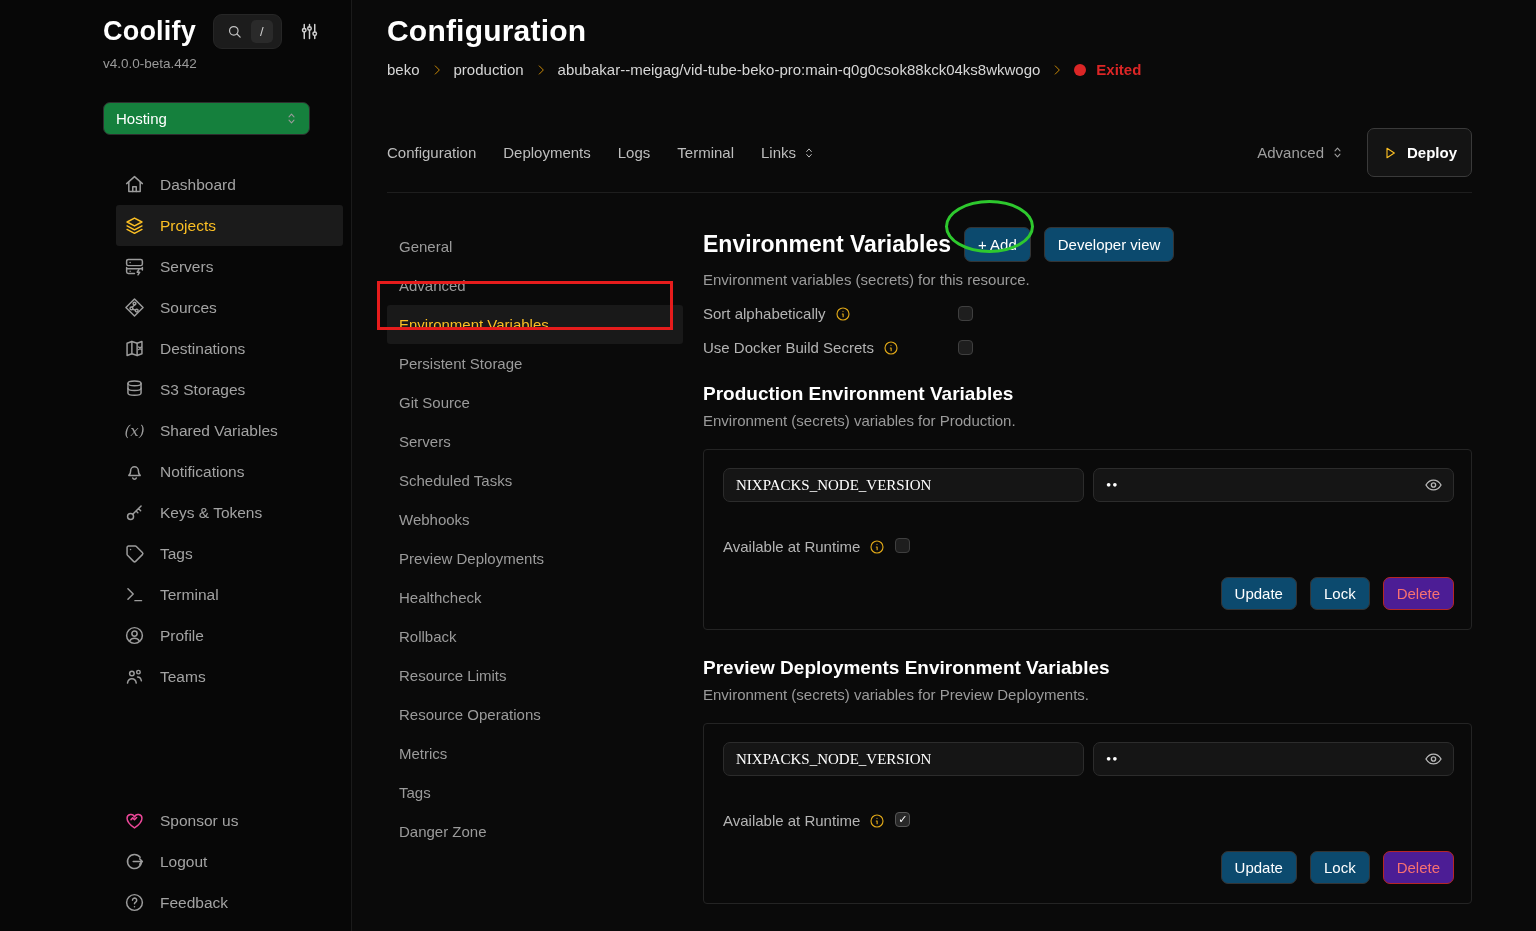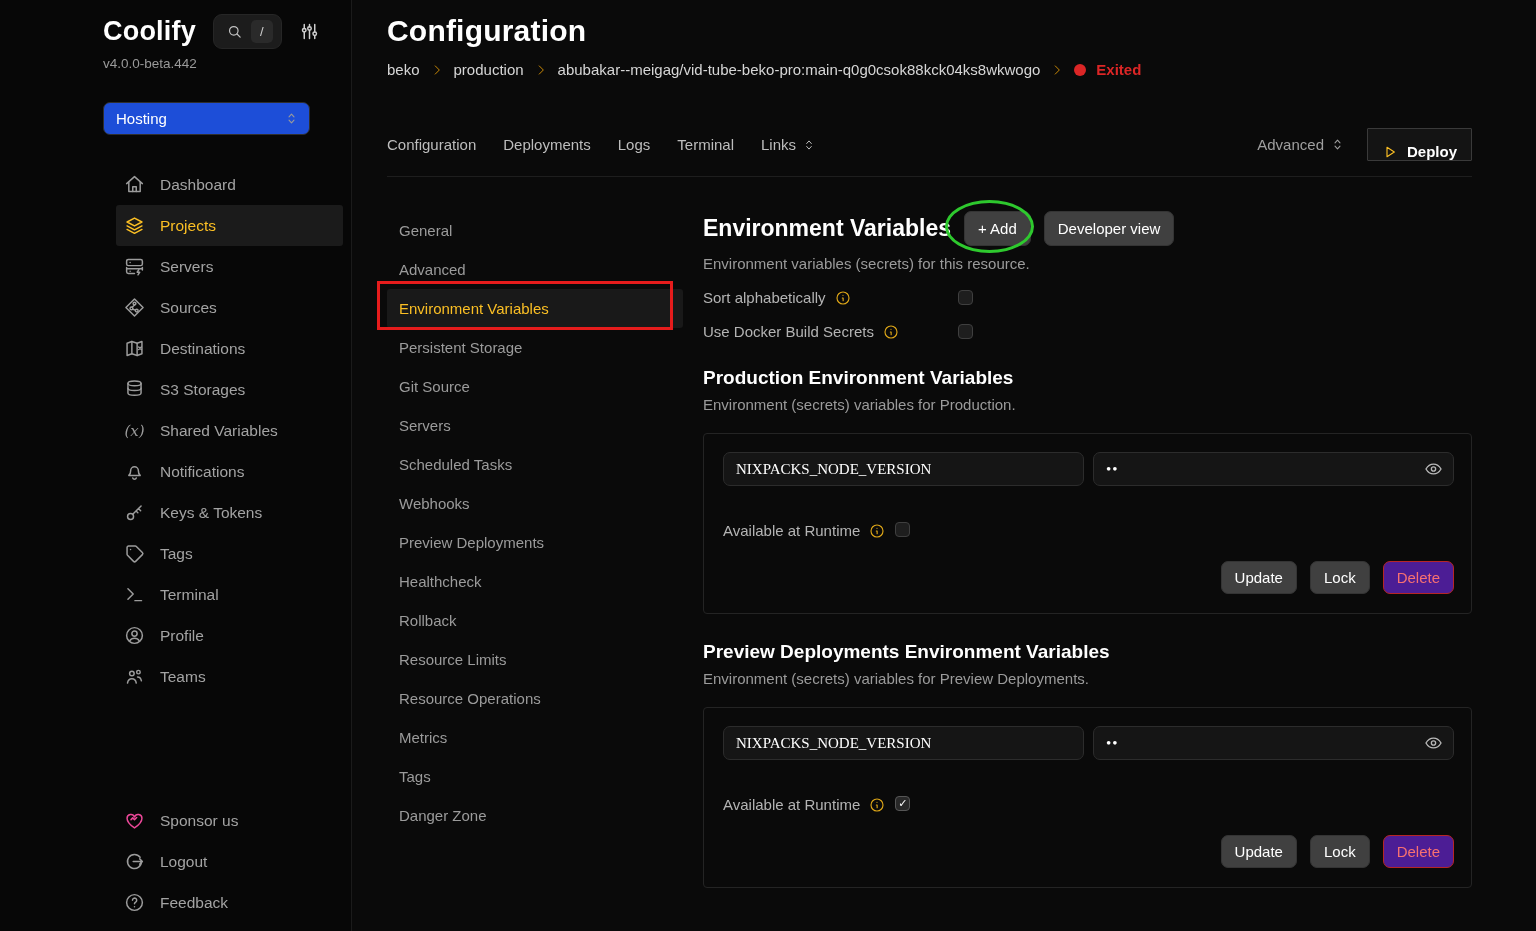--- a/index.html
+++ b/index.html
@@ -11,21 +11,21 @@
   .sidebar { position:absolute; left:0; top:0; width:352px; height:931px; background:#070707; border-right:1px solid #1b1b1b; display:flex; flex-direction:column; }
   .side-head { padding:14px 10px 0 103px; }
   .brand-row { display:flex; align-items:center; gap:17px; }
   .logo { font-size:27px; font-weight:800; letter-spacing:.2px; color:#fff; }
   .search-pill { display:flex; align-items:center; gap:8px; height:35px; padding:0 8px 0 12px; background:#1c1c1c; border:1px solid #262626; border-radius:9px; cursor:pointer; }
   .search-pill svg { width:17px; height:17px; stroke:#c3c3c3; }
   .kbd-slash { display:flex; align-items:center; justify-content:center; width:22px; height:23px; background:#2a2a2a; border-radius:5px; color:#cfcfcf; font-size:13px; }
   .settings-btn { background:none; border:none; cursor:pointer; display:flex; }
   .settings-btn svg { width:21px; height:21px; stroke:#cfcfcf; }
   .version { margin-top:7px; font-size:13.5px; color:#9a9a9a; }
-  .team-select { margin-top:31px; width:207px; height:33px; background:#1d4ed8; border:1px solid #2e2e2e; border-radius:7px; display:flex; align-items:center; justify-content:space-between; padding:0 10px 0 12px; color:#fff; font-size:15px; cursor:pointer; }
+  .team-select { margin-top:31px; width:207px; height:33px; background:#15803d; border:1px solid #2e2e2e; border-radius:7px; display:flex; align-items:center; justify-content:space-between; padding:0 10px 0 12px; color:#fff; font-size:15px; cursor:pointer; }
   .team-select svg { width:15px; height:15px; stroke:#9a9a9a; }
 
   .side-nav { margin-top:29px; padding:0 8px 0 116px; display:flex; flex-direction:column; }
   .side-nav.footer { margin-top:auto; padding-bottom:8px; }
   .nav-item { display:flex; align-items:center; gap:15px; padding:10px 8px; border-radius:3px; color:#a3a3a3; font-size:15.5px; text-decoration:none; cursor:pointer; }
   .nav-item .nav-ic { width:21px; height:21px; flex:0 0 21px; stroke:#9c9c9c; display:flex; align-items:center; justify-content:center; }
   .nav-item.active { background:#1b1b1b; color:#fbbf24; }
   .nav-item.active .nav-ic { stroke:#fbbf24; }
   .nav-item .pink { stroke:#ec4899; }
   .txt-ic { font-family:"DejaVu Serif",serif; font-style:italic; font-size:15px; color:#9c9c9c; stroke:none !important; }
@@ -37,32 +37,32 @@
   .crumb-sep svg { width:14px; height:14px; stroke:#ca8a04; display:block; }
   .status-dot { width:12px; height:12px; border-radius:50%; background:#dc2626; }
   .status-label { color:#dc2626; font-weight:700; font-size:15px; }
 
   .tabs-row { margin-top:50px; display:flex; align-items:center; gap:27px; padding-bottom:15px; border-bottom:1px solid #1e1e1e; }
   .tab { font-size:15px; color:#bdbdbd; cursor:pointer; display:flex; align-items:center; gap:6px; }
   .tab svg { width:14px; height:14px; stroke:#bdbdbd; }
   .tabs-right { margin-left:auto; display:flex; align-items:center; gap:22px; }
   .advanced-select { display:flex; align-items:center; gap:6px; color:#9f9f9f; font-size:15px; cursor:pointer; }
   .advanced-select svg { width:15px; height:15px; stroke:#9f9f9f; }
-  .deploy-btn { display:flex; align-items:flex-end; gap:9px; height:33px; padding:0 14px; background:#141414; border:1px solid #3a3a3a; border-radius:1px; color:#fff; font-size:15px; font-weight:700; cursor:pointer; }
+  .deploy-btn { display:flex; align-items:center; gap:9px; height:49px; padding:0 14px; background:#141414; border:1px solid #3a3a3a; border-radius:7px; color:#fff; font-size:15px; font-weight:700; cursor:pointer; }
   .deploy-btn svg { width:16px; height:16px; stroke:#fbbf24; }
 
   .content-row { display:flex; margin-top:34px; }
   .subnav { width:316px; flex:0 0 316px; display:flex; flex-direction:column; padding-right:20px; }
   .subnav-item { padding:10px 12px; font-size:15px; line-height:19px; color:#9b9b9b; border-radius:3px; cursor:pointer; }
   .subnav-item.active { background:#191919; color:#fbbf24; }
 
   .env-main { flex:1; min-width:0; }
   .env-head { display:flex; align-items:center; gap:13px; }
   .env-head h2 { font-size:23px; font-weight:800; }
-  .btn { height:35px; padding:0 13px; background:#404040; border:1px solid #343434; border-radius:7px; color:#fff; font-size:15px; cursor:pointer; font-family:inherit; }
+  .btn { height:35px; padding:0 13px; background:#0c4a6e; border:1px solid #343434; border-radius:7px; color:#fff; font-size:15px; cursor:pointer; font-family:inherit; }
   .muted { color:#9b9b9b; font-size:15px; }
   .env-desc { margin-top:9px; }
   .toggle-row { margin-top:17px; display:grid; grid-template-columns:255px auto; align-items:center; }
   .toggle-label { display:flex; align-items:center; gap:9px; color:#b4b4b4; font-size:15px; }
   .info-ic { width:16px; height:16px; stroke:#e0a818; flex:0 0 16px; }
   .cb { width:15px; height:15px; background:#1e1e1e; border:1px solid #3f3f3f; border-radius:4px; display:flex; align-items:center; justify-content:center; color:#fff; font-size:11px; line-height:1; cursor:pointer; }
   .cb.checked { background:#282828; border-color:#565656; }
 
   .section-title { margin-top:27px; font-size:19px; font-weight:800; }
   .section-desc { margin-top:7px; }

